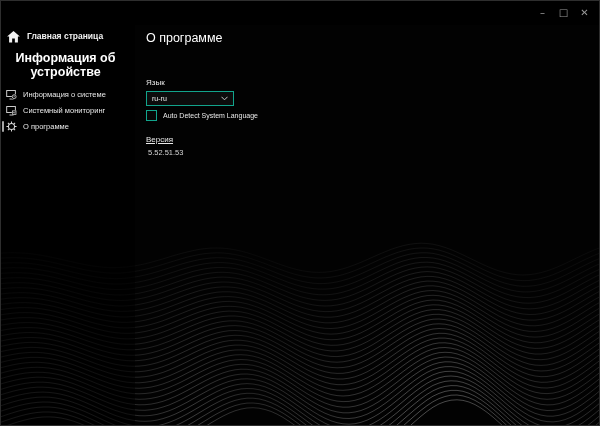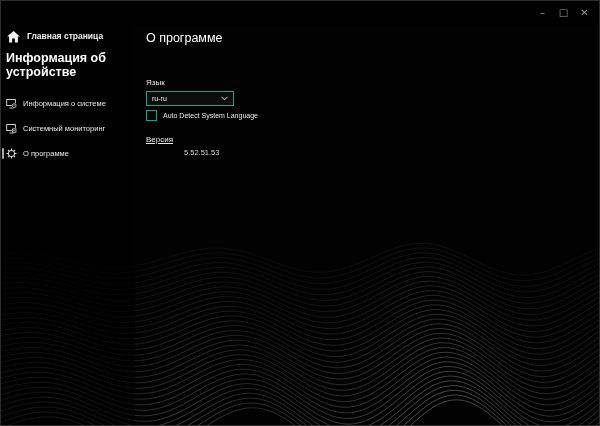--- a/index.html
+++ b/index.html
@@ -39,26 +39,26 @@
   .sidebar {
     position: absolute; left: 0; top: 24px; width: 134px; z-index: 10;
   }
   .home-row {
     display: flex; align-items: flex-start; gap: 7px;
     padding: 6px 0 5px 6px; cursor: default;
   }
   .home-row .label { font-size: 8.5px; font-weight: bold; color: #f2f2f2; }
   .section-title {
     padding: 3px 10px 6px 5px;
-    font-size: 12.5px; font-weight: bold; line-height: 14px; color: #ffffff;
+    font-size: 12.5px; font-weight: bold; line-height: 14px; color: #ffffff; text-align: center;
   }
   .nav-item {
     position: relative;
     display: flex; align-items: center; gap: 6px;
-    height: 13px; margin: 12px 0 1px 0; padding-left: 5px; cursor: default;
+    height: 13px; margin: 3px 0 1px 0; padding-left: 5px; cursor: default;
   }
   .nav-item .label { font-size: 7.5px; color: #e8e8e8; white-space: nowrap; }
   .nav-item.active .indicator {
     position: absolute; left: 1px; top: 1px; width: 2px; height: 11px;
     background: #a6a6a6; border-radius: 1px;
   }
   .icon { display: inline-flex; align-items: center; justify-content: center; flex: none; }
 
   
   .main { position: absolute; left: 145px; top: 24px; right: 0; z-index: 10; }
@@ -71,21 +71,21 @@
     padding: 0 5px; cursor: default;
   }
   .dropdown .value { font-size: 7px; color: #f0f0f0; }
   .checkbox-row { display: flex; align-items: center; gap: 6px; margin-top: 4px; }
   .checkbox {
     width: 11px; height: 11px; border: 1px solid var(--accent);
     background: #060606; flex: none; cursor: default;
   }
   .checkbox-label { font-size: 7px; color: #e9e9e9; }
   .version-label { font-size: 8px; color: #e9e9e9; margin-top: 14px; text-decoration: underline; }
-  .version-value { font-size: 7.5px; color: #d6d6d6; margin-top: 4px; padding-left: 2px; margin-left: 36px; }
+  .version-value { font-size: 7.5px; color: #d6d6d6; margin-top: 4px; padding-left: 2px; }
 
   svg { display: block; }
 </style>
 </head>
 <body>
 
 <div class="window">
 
   <svg id="waves" width="600" height="426" viewBox="0 0 600 426">
     <defs>

